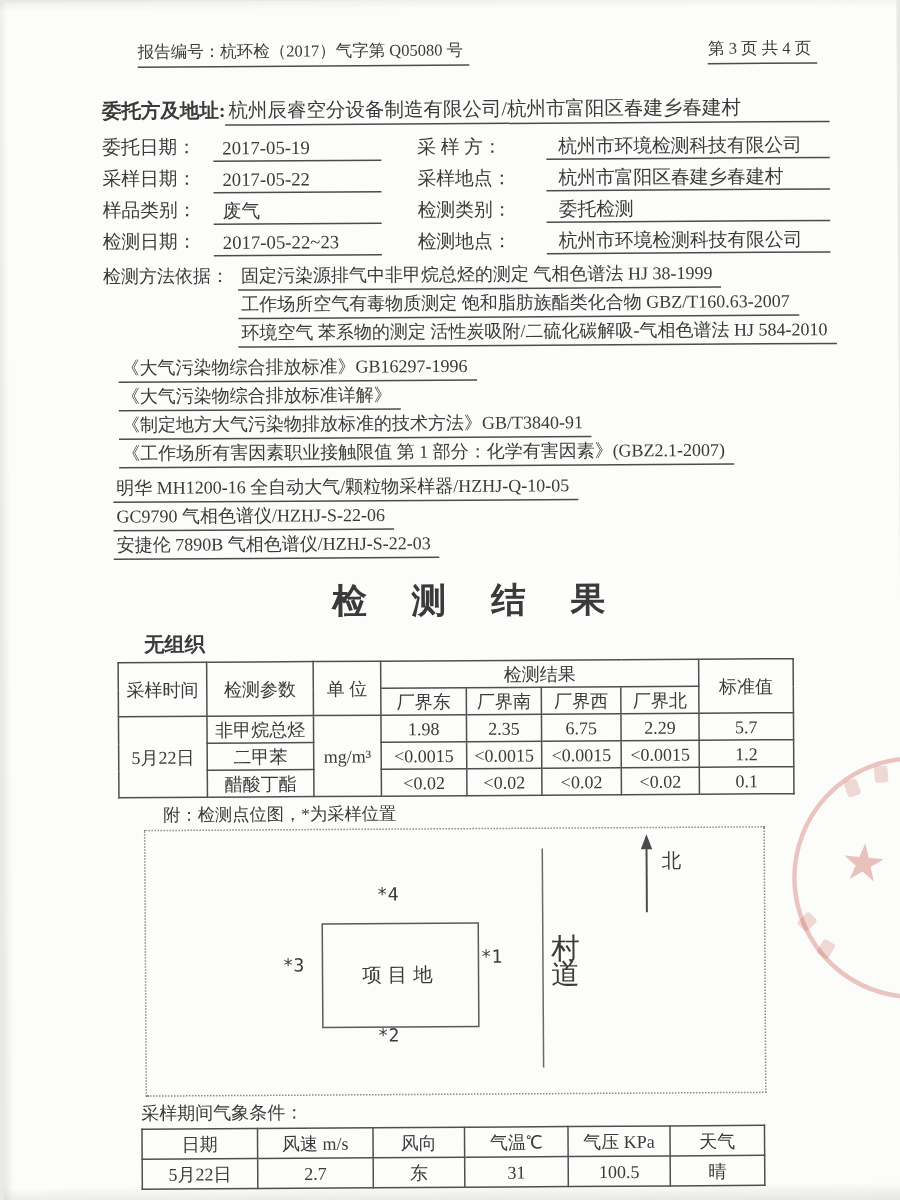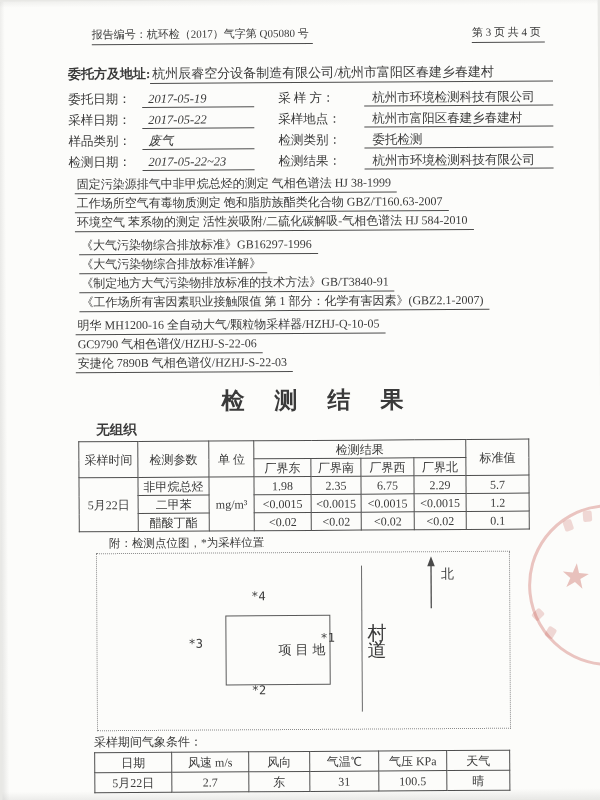--- a/index.html
+++ b/index.html
@@ -28,22 +28,22 @@
          font-size:11px; margin:0 8px 20px 24px; }
   .hdr .u { border-bottom:1px solid #4c4c4c; padding:0 4px 2px 0; }
 
   
   .client { font-size:13px; display:flex; margin-bottom:8px; }
   .client .lab { white-space:nowrap; font-weight:bold; }
   .client .val { flex:1; border-bottom:1px solid #4c4c4c; padding-left:2px; white-space:nowrap; }
 
   
   .frow { display:flex; font-size:12.5px; line-height:15px; margin-bottom:5px; }
-  .frow .l1 { width:74px; white-space:nowrap; }
-  .frow .v1 { width:112px; border-bottom:1px solid #4c4c4c; padding-left:6px; white-space:nowrap;font-style:italic; }
+  .frow .l1 { width:74px; white-space:nowrap;font-family:Liberation Mono, monospace; }
+  .frow .v1 { width:112px; border-bottom:1px solid #4c4c4c; padding-left:6px; white-space:nowrap; }
   .frow .l2 { width:86px; margin-left:24px; white-space:nowrap; }
   .frow .v2 { flex:1; border-bottom:1px solid #4c4c4c; padding-left:8px; white-space:nowrap; }
 
   
   .block { display:flex; font-size:12px; margin-top:4px; }
   .block .blab { white-space:nowrap; }
   .block .lines { display:flex; flex-direction:column; align-items:flex-start; margin-left:6px; }
   .block .lines span { border-bottom:1px solid #4c4c4c; padding:0 6px 1px 2px;
                        white-space:nowrap; line-height:16px; margin-bottom:1px; }
   .m-lines span { max-width:400px; overflow:hidden; }
@@ -60,22 +60,22 @@
   .rtable { margin-left:8px; width:450px; }
   .rtable col.c1{width:59px} .rtable col.c2{width:71px} .rtable col.c3{width:45px}
   .rtable col.c4{width:57px} .rtable col.c5{width:50px} .rtable col.c6{width:53px}
   .rtable col.c7{width:52px} .rtable col.c8{width:63px}
 
   .note { font-size:11.5px; margin:4px 0 2px 38px; }
 
   
   .diagram { position:relative; margin-left:25px; width:414px; height:178px;
              border:1px dotted #8a8a8a; }
-  .site-rect { position:absolute; left:128px; top:62px; width:105px; height:70px;
-               border:1px solid #5a5a5a; display:flex; align-items:center; justify-content:flex-end;
+  .site-rect { position:absolute; left:117px; top:62px; width:105px; height:70px;
+               border:1px solid #5a5a5a; display:flex; align-items:center; justify-content:center;
                font-size:13px; letter-spacing:4px; }
   .pt { position:absolute; font-size:12px; font-family:"DejaVu Sans Mono", monospace; }
   .road-line { position:absolute; left:264px; top:13px; width:1px; height:146px; background:#6a6a6a; }
   .road-label { position:absolute; left:270px; top:72px; width:15px; font-size:19px;
                 line-height:17px; word-break:break-all; }
   .north-arrow { position:absolute; left:327px; top:4px; }
   .north-label { position:absolute; left:344px; top:13px; font-size:13px; }
 
   
   .wlab { font-size:12px; margin:3px 0 1px 22px; }
@@ -131,26 +131,27 @@
       </div>
       <div class="frow">
         <span class="l1">样品类别：</span>
         <span class="v1">废气</span>
         <span class="l2">检测类别：</span>
         <span class="v2">委托检测</span>
       </div>
       <div class="frow">
         <span class="l1">检测日期：</span>
         <span class="v1">2017-05-22~23</span>
-        <span class="l2">检测结果：</span>
+        <span class="l2">检测地点：</span>
         <span class="v2">杭州市环境检测科技有限公司</span>
       </div>
     </div>
 
     <div class="block">
+      <span class="blab">检测方法依据：</span>
       <span class="lines m-lines">
         <span>固定污染源排气中非甲烷总烃的测定 气相色谱法 HJ 38-1999</span>
         <span>工作场所空气有毒物质测定 饱和脂肪族酯类化合物 GBZ/T160.63-2007</span>
         <span>环境空气 苯系物的测定 活性炭吸附/二硫化碳解吸-气相色谱法 HJ 584-2010</span>
       </span>
     </div>
 
     <div class="block">
       <span class="lines" style="margin-left:10px;">
         <span>《大气污染物综合排放标准》GB16297-1996</span>

